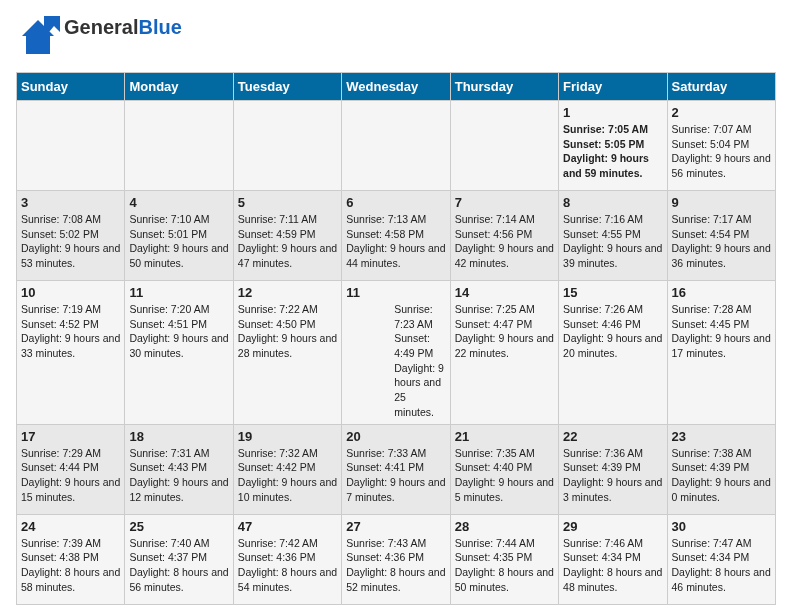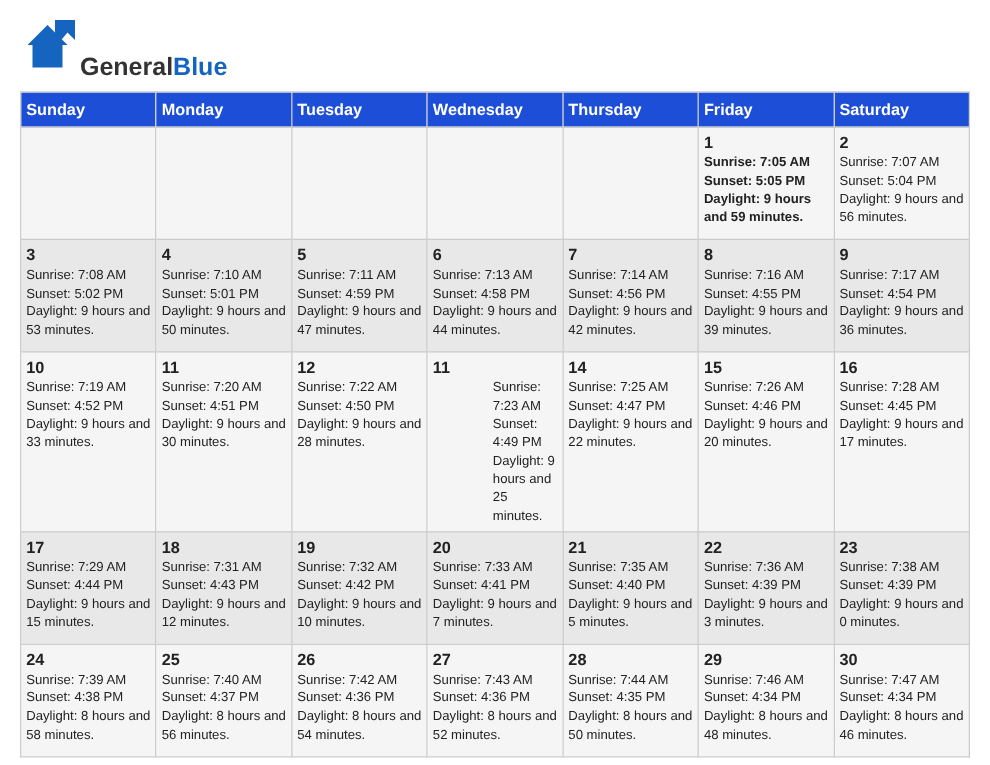--- a/index.html
+++ b/index.html
@@ -11,42 +11,42 @@
       padding: 16px;
     }
     .header {
       display: flex;
       justify-content: space-between;
       align-items: flex-start;
       margin-bottom: 8px;
     }
     .logo-wrapper {
       display: flex;
-      align-items: flex-end;
+      align-items: flex-start;
       gap: 4px;
     }
     .title-area {
       text-align: right;
     }
     .month-title {
       font-size: 32px;
       font-weight: bold;
       color: #222;
     }
     .location-title {
       font-size: 16px;
       color: #444;
     }
     table {
       width: 100%;
       border-collapse: collapse;
       table-layout: fixed;
     }
     thead tr th {
-      background-color: #1d4ed8;
+      background-color: #0369a1;
       color: #fff;
       font-size: 13px;
       font-weight: bold;
       padding: 6px 4px;
       text-align: left;
       border: 1px solid #ccc;
     }
     tbody tr td {
       border: 1px solid #ccc;
       vertical-align: top;
@@ -267,21 +267,21 @@
 Sunset: 4:38 PM
 Daylight: 8 hours and 58 minutes.</div>
         </td>
         <td>
           <span class="day-num">25</span>
           <div class="day-info" style="white-space: pre-line;">Sunrise: 7:40 AM
 Sunset: 4:37 PM
 Daylight: 8 hours and 56 minutes.</div>
         </td>
         <td>
-          <span class="day-num">26</span>
+          <span class="day-num">47</span>
           <div class="day-info" style="white-space: pre-line;">Sunrise: 7:42 AM
 Sunset: 4:36 PM
 Daylight: 8 hours and 54 minutes.</div>
         </td>
         <td>
           <span class="day-num">27</span>
           <div class="day-info" style="white-space: pre-line;">Sunrise: 7:43 AM
 Sunset: 4:36 PM
 Daylight: 8 hours and 52 minutes.</div>
         </td>

